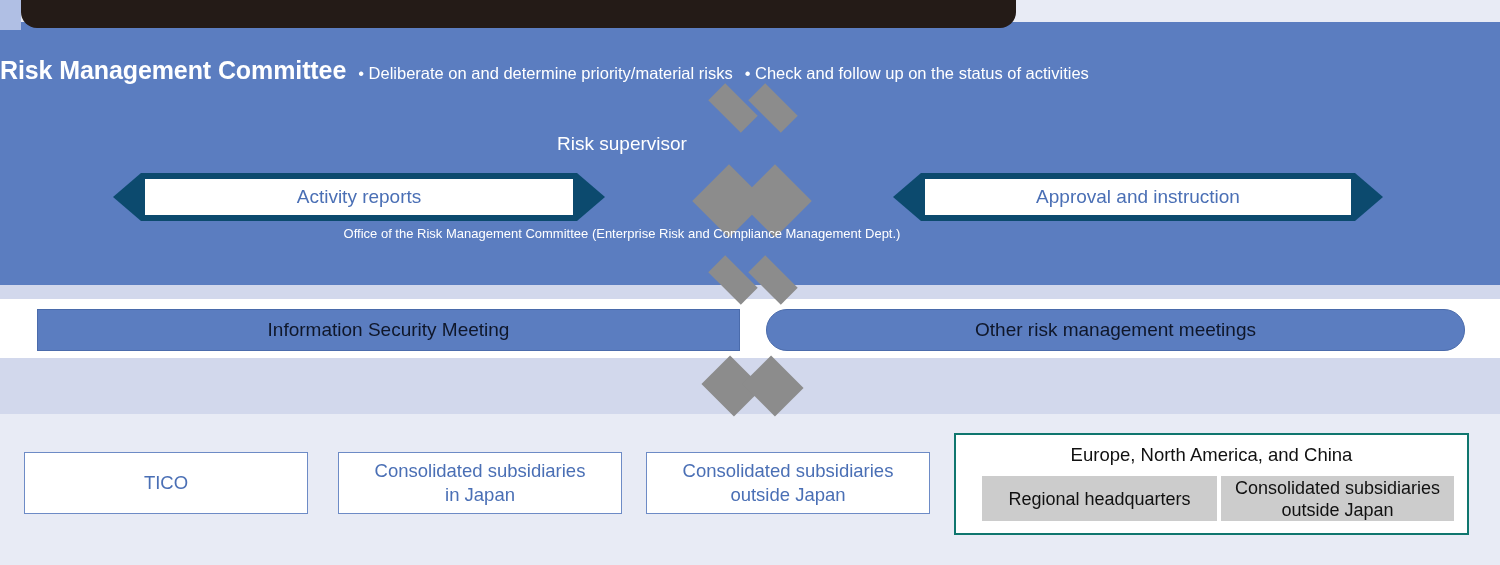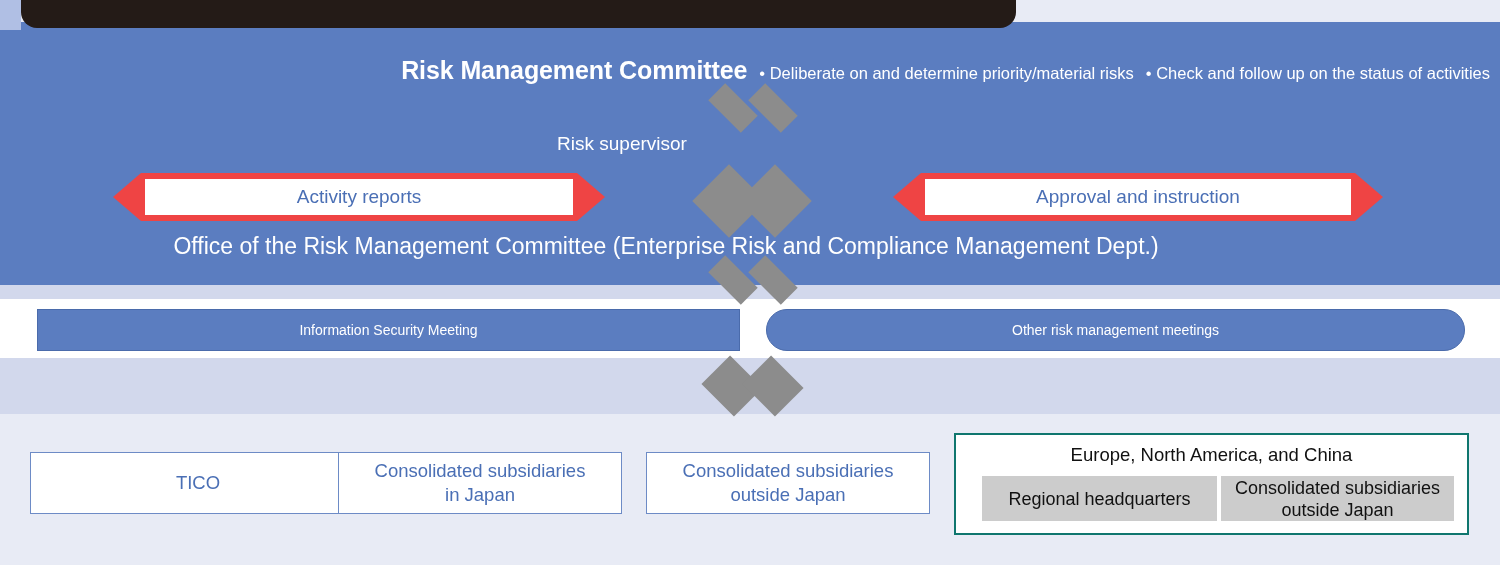--- a/index.html
+++ b/index.html
@@ -42,21 +42,21 @@
     width: 995px; height: 32px;
     background: #241b17;
     border-radius: 0 0 16px 16px;
   }
 
   
   .header-line {
     position: absolute;
     left: 0; top: 56px;
     width: 1490px;
-    text-align: right;
+    text-align: left;
     color: #ffffff;
     white-space: nowrap;
   }
   .header-title {
     font-size: 25px;
     font-weight: bold;
     letter-spacing: -0.1px;
   }
   .header-bullets {
     font-size: 16.5px;
@@ -67,21 +67,21 @@
   .blue-label {
     position: absolute;
     width: 1244px;
     left: 0;
     text-align: center;
     color: #ffffff;
     font-size: 19px;
     white-space: nowrap;
   }
   .lbl-supervisor { top: 133px; }
-  .lbl-office     { top: 233px; font-size: 23px; margin-left: 44px; }
+  .lbl-office     { top: 226px; font-size: 13px; }
 
   
   .conn {
     position: absolute;
     display: flex;
     align-items: center;
     justify-content: center;
   }
   .conn .dia {
     background: #8c8c8c;
@@ -107,21 +107,21 @@
 
   .conn-1 { left: 690px; top: 88px;  width: 125px; height: 40px; }
   .conn-2 { left: 682px; top: 163px; width: 140px; height: 75px; }
   .conn-3 { left: 690px; top: 260px; width: 125px; height: 40px; }
   .conn-4 { left: 686px; top: 358px; width: 132px; height: 55px; }
 
   
   .arrowbar {
     position: absolute;
     height: 48px;
-    background: #ef4444;
+    background: #0c4a6e;
     clip-path: polygon(0% 50%, 28px 0%, calc(100% - 28px) 0%, 100% 50%, calc(100% - 28px) 100%, 28px 100%);
     display: flex;
     align-items: center;
     justify-content: center;
   }
   .arrowbar .inner {
     position: absolute;
     left: 32px; right: 32px;
     top: 6px; bottom: 6px;
     background: #ffffff;
@@ -142,22 +142,22 @@
     position: absolute;
     top: 309px;
     height: 40px;
     background: #5b7dc0;
     border: 1px solid #4a6bab;
     display: flex;
     align-items: center;
     justify-content: center;
   }
   .meeting span {
-    color: #ffffff;
-    font-size: 14px;
+    color: #0f172a;
+    font-size: 19px;
     white-space: nowrap;
   }
   .meeting-1 { left: 37px;  width: 701px; }
   .meeting-2 { left: 766px; width: 697px; border-radius: 21px; }
 
   
   .obox {
     position: absolute;
     top: 452px;
     height: 60px;
@@ -166,21 +166,21 @@
     display: flex;
     align-items: center;
     justify-content: center;
     text-align: center;
   }
   .obox span {
     color: #4a6fb5;
     font-size: 18.5px;
     line-height: 24px;
   }
-  .obox-1 { left: 30px;  width: 282px; padding-left: 26px; }
+  .obox-1 { left: 24px;  width: 282px; }
   .obox-2 { left: 338px; width: 282px; }
   .obox-3 { left: 646px; width: 282px; }
 
   
   .region {
     position: absolute;
     left: 954px; top: 433px;
     width: 511px; height: 98px;
     background: #ffffff;
     border: 2px solid #0f766e;

